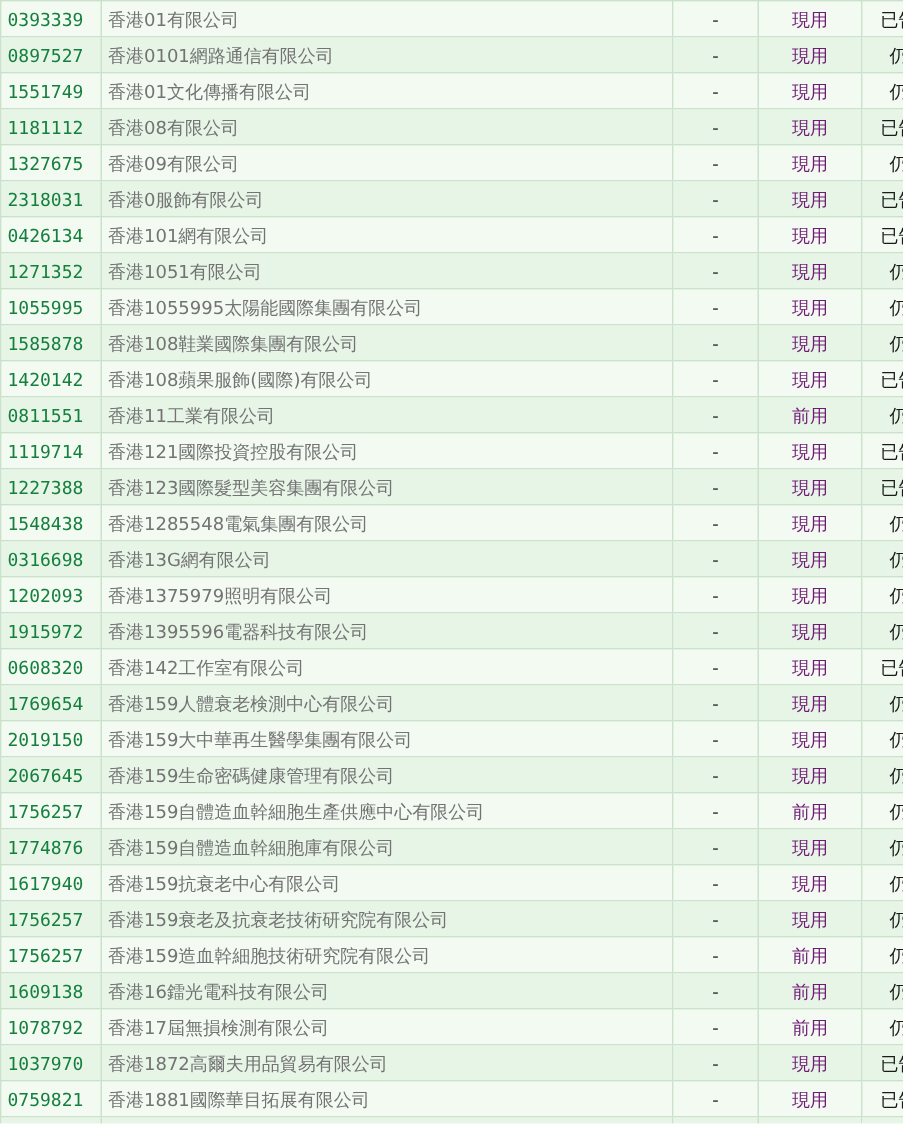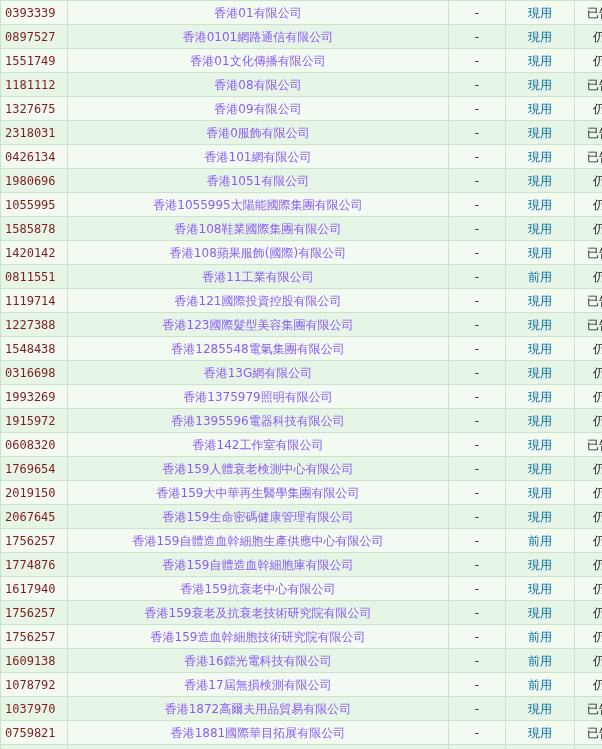--- a/index.html
+++ b/index.html
@@ -28,40 +28,40 @@
     vertical-align: middle;
     white-space: nowrap;
     overflow: hidden;
   }
   tr.row-even td { background: #f2faf2; }
   tr.row-odd  td { background: #e7f5e7; }
 
   td.col-cbr {
     width: 58px;
     text-align: left;
-    color: #7f1d1d;
+    color: #15803d;
     font-family: "DejaVu Sans Mono", "Liberation Mono", monospace;
     font-size: 12px;
     padding-left: 6px;
   }
   td.col-name {
     width: 372px;
-    text-align: center;
-    color: #8b5cf6;
+    text-align: left;
+    color: #737373;
     padding-left: 6px;
   }
   td.col-dash {
     width: 48px;
     text-align: center;
     color: #333333;
   }
   td.col-status {
     width: 60px;
     text-align: center;
-    color: #0369a1;
+    color: #701a75;
   }
   td.col-remark {
     width: 64px;
     text-align: center;
     color: #1a1a1a;
     padding-right: 4px;
   }
 </style>
 </head>
 <body>
@@ -111,21 +111,21 @@
         <td class="col-remark">已告解散</td>
       </tr>
       <tr class="row-even">
         <td class="col-cbr">0426134</td>
         <td class="col-name">香港101網有限公司</td>
         <td class="col-dash">-</td>
         <td class="col-status">現用</td>
         <td class="col-remark">已告解散</td>
       </tr>
       <tr class="row-odd">
-        <td class="col-cbr">1980696</td>
+        <td class="col-cbr">1271352</td>
         <td class="col-name">香港1051有限公司</td>
         <td class="col-dash">-</td>
         <td class="col-status">現用</td>
         <td class="col-remark">仍注冊</td>
       </tr>
       <tr class="row-even">
         <td class="col-cbr">1055995</td>
         <td class="col-name">香港1055995太陽能國際集團有限公司</td>
         <td class="col-dash">-</td>
         <td class="col-status">現用</td>
@@ -174,21 +174,21 @@
         <td class="col-remark">仍注冊</td>
       </tr>
       <tr class="row-odd">
         <td class="col-cbr">0316698</td>
         <td class="col-name">香港13G網有限公司</td>
         <td class="col-dash">-</td>
         <td class="col-status">現用</td>
         <td class="col-remark">仍注冊</td>
       </tr>
       <tr class="row-even">
-        <td class="col-cbr">1993269</td>
+        <td class="col-cbr">1202093</td>
         <td class="col-name">香港1375979照明有限公司</td>
         <td class="col-dash">-</td>
         <td class="col-status">現用</td>
         <td class="col-remark">仍注冊</td>
       </tr>
       <tr class="row-odd">
         <td class="col-cbr">1915972</td>
         <td class="col-name">香港1395596電器科技有限公司</td>
         <td class="col-dash">-</td>
         <td class="col-status">現用</td>

